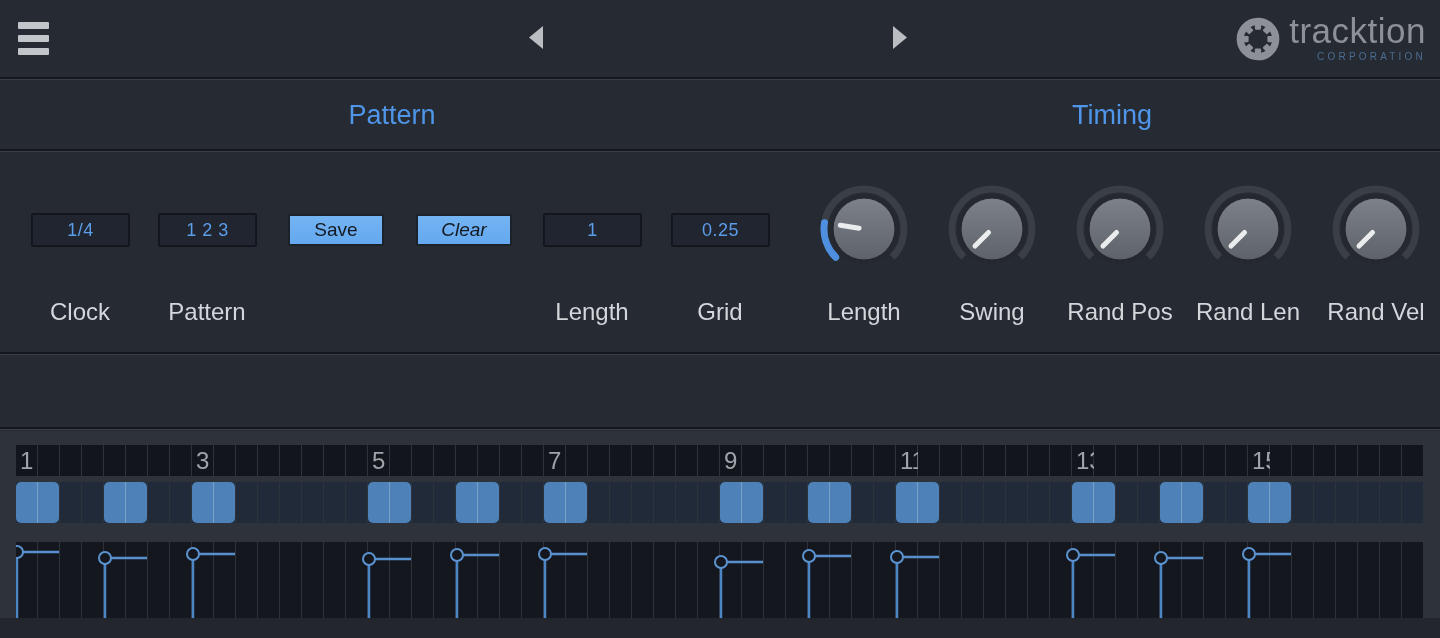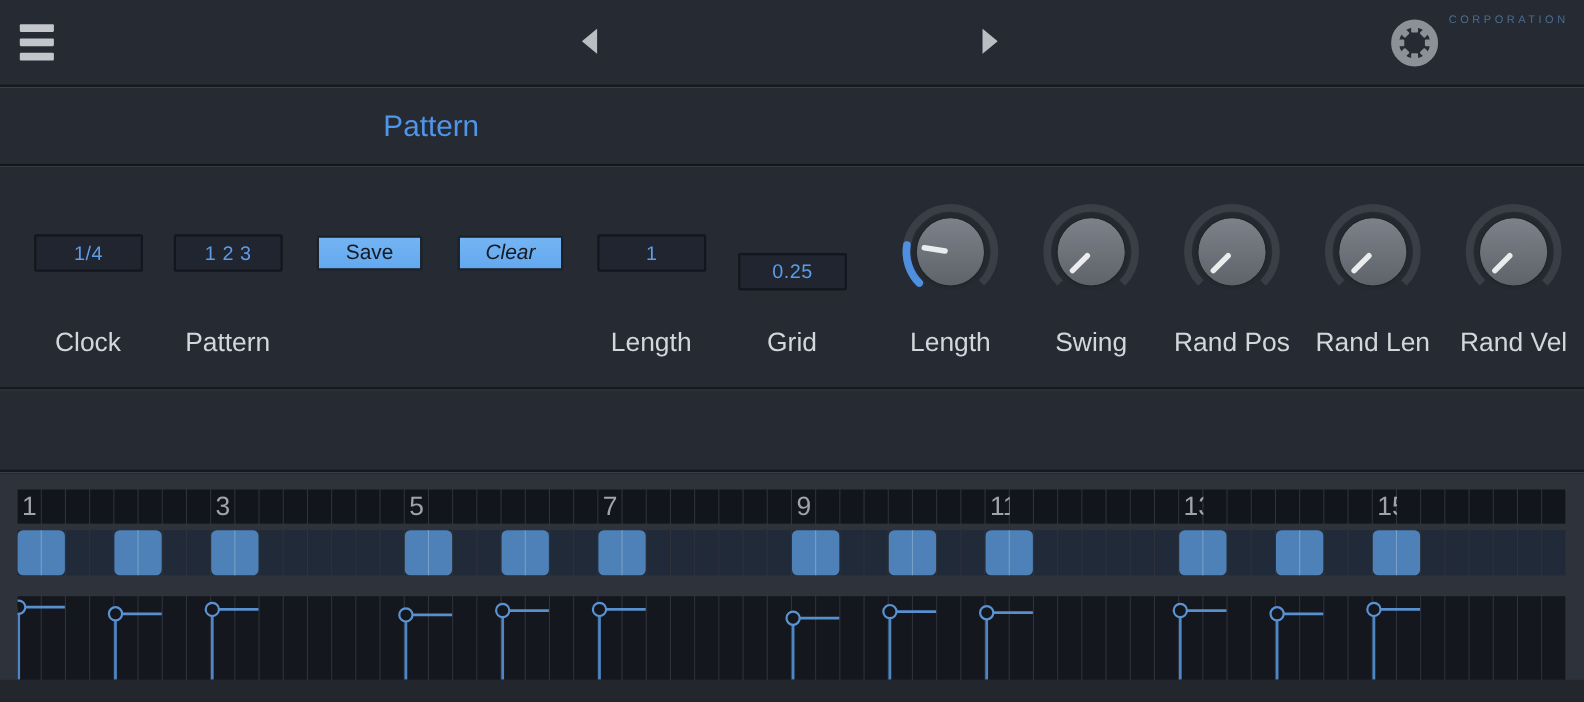--- a/index.html
+++ b/index.html
@@ -38,21 +38,21 @@
   .sec-h.timing-h  { width:656px; }
   .notes-header { position:absolute; top:356px; left:0; width:100%; height:71px;
     display:flex; align-items:center; justify-content:center; font-size:27px; color:#4f95e9; }
 
   
   .field { position:absolute; top:213px; width:99px; height:34px;
     background:#20252f; border:2px solid #13161d; border-radius:2px;
     color:#5c9de8; font-size:18px; letter-spacing:0.5px;
     display:flex; align-items:center; justify-content:center; cursor:pointer; }
   .f-clock  { left:31px; }  .f-pattern { left:158px; }
-  .f-length { left:543px; } .f-grid    { left:671px;margin-top:17px; }
+  .f-length { left:543px; } .f-grid    { left:671px; }
 
   .pushbtn { position:absolute; top:214px; width:96px; height:32px;
     background:linear-gradient(#74b4f3, #63a8ef); border:2px solid #1c212a; border-radius:2px;
     color:#151a22; font-size:19px; display:flex; align-items:center; justify-content:center;
     cursor:pointer; }
   .b-save  { left:288px; } .b-clear { left:416px;font-style:italic; }
 
   .ctl-label { position:absolute; top:298px; font-size:24px; color:#d3d6da;
     transform:translateX(-50%); white-space:nowrap; }
   .lbl-clock { left:80px; } .lbl-pattern { left:207px; }
@@ -110,29 +110,31 @@
           <rect x="21" y="10" width="6" height="5" rx="1" transform="rotate(45 24 24)"></rect>
           <rect x="21" y="10" width="6" height="5" rx="1" transform="rotate(90 24 24)"></rect>
           <rect x="21" y="10" width="6" height="5" rx="1" transform="rotate(135 24 24)"></rect>
           <rect x="21" y="10" width="6" height="5" rx="1" transform="rotate(180 24 24)"></rect>
           <rect x="21" y="10" width="6" height="5" rx="1" transform="rotate(225 24 24)"></rect>
           <rect x="21" y="10" width="6" height="5" rx="1" transform="rotate(270 24 24)"></rect>
           <rect x="21" y="10" width="6" height="5" rx="1" transform="rotate(315 24 24)"></rect>
         </g>
       </svg>
       <div>
+        <div class="logo-text">tracktion</div>
         <div class="logo-sub">CORPORATION</div>
       </div>
     </div>
   </div>
 
   <div class="divider d1"></div>
 
   <div class="sec-headers">
     <div class="sec-h pattern-h">Pattern</div>
+    <div class="sec-h timing-h">Timing</div>
   </div>
 
   <div class="divider d2"></div>
 
   <div class="field f-clock">1/4</div>
   <div class="field f-pattern">1 2 3</div>
   <div class="pushbtn b-save">Save</div>
   <div class="pushbtn b-clear">Clear</div>
   <div class="field f-length">1</div>
   <div class="field f-grid">0.25</div>

